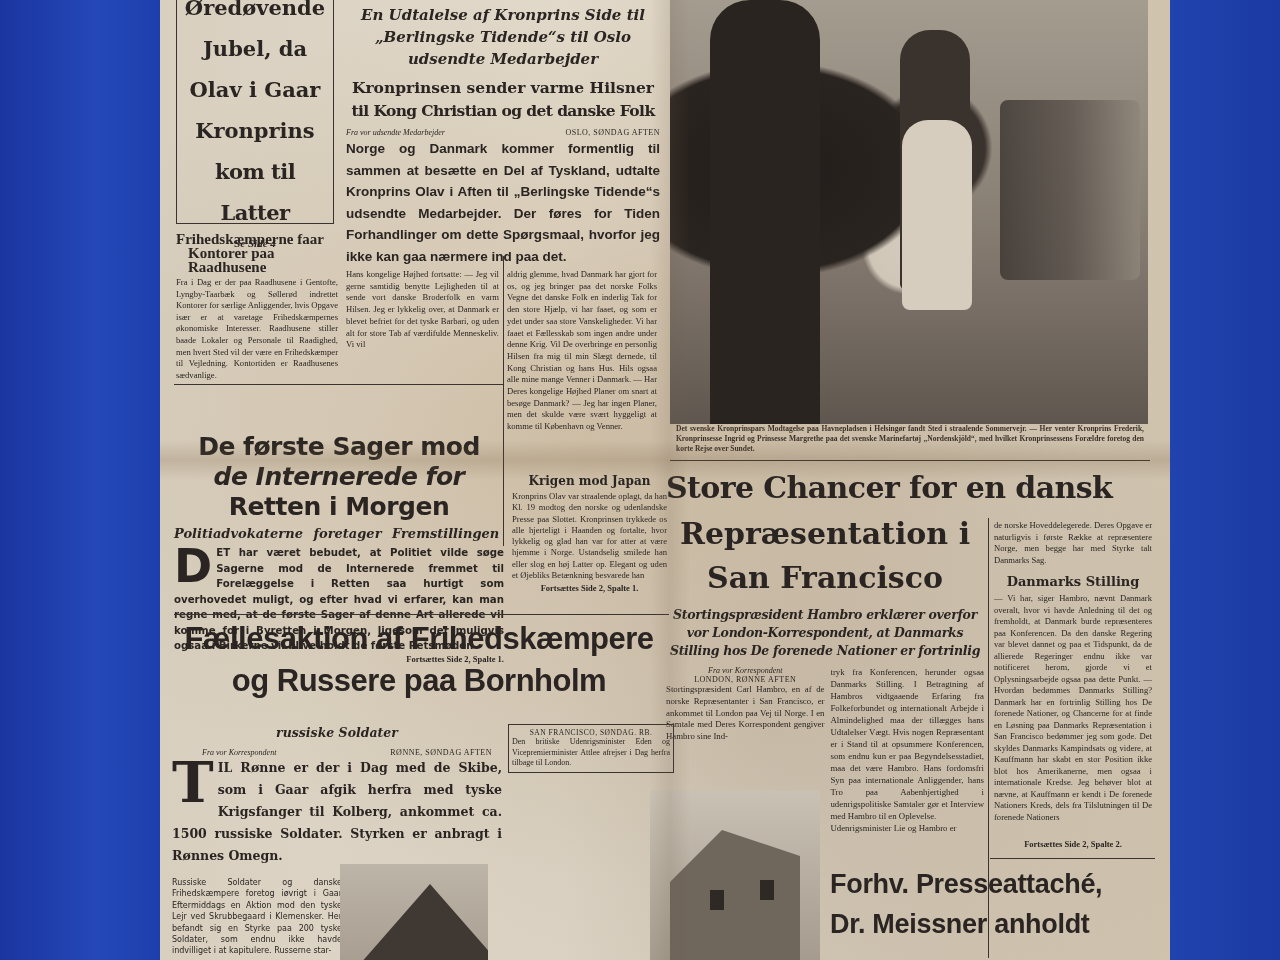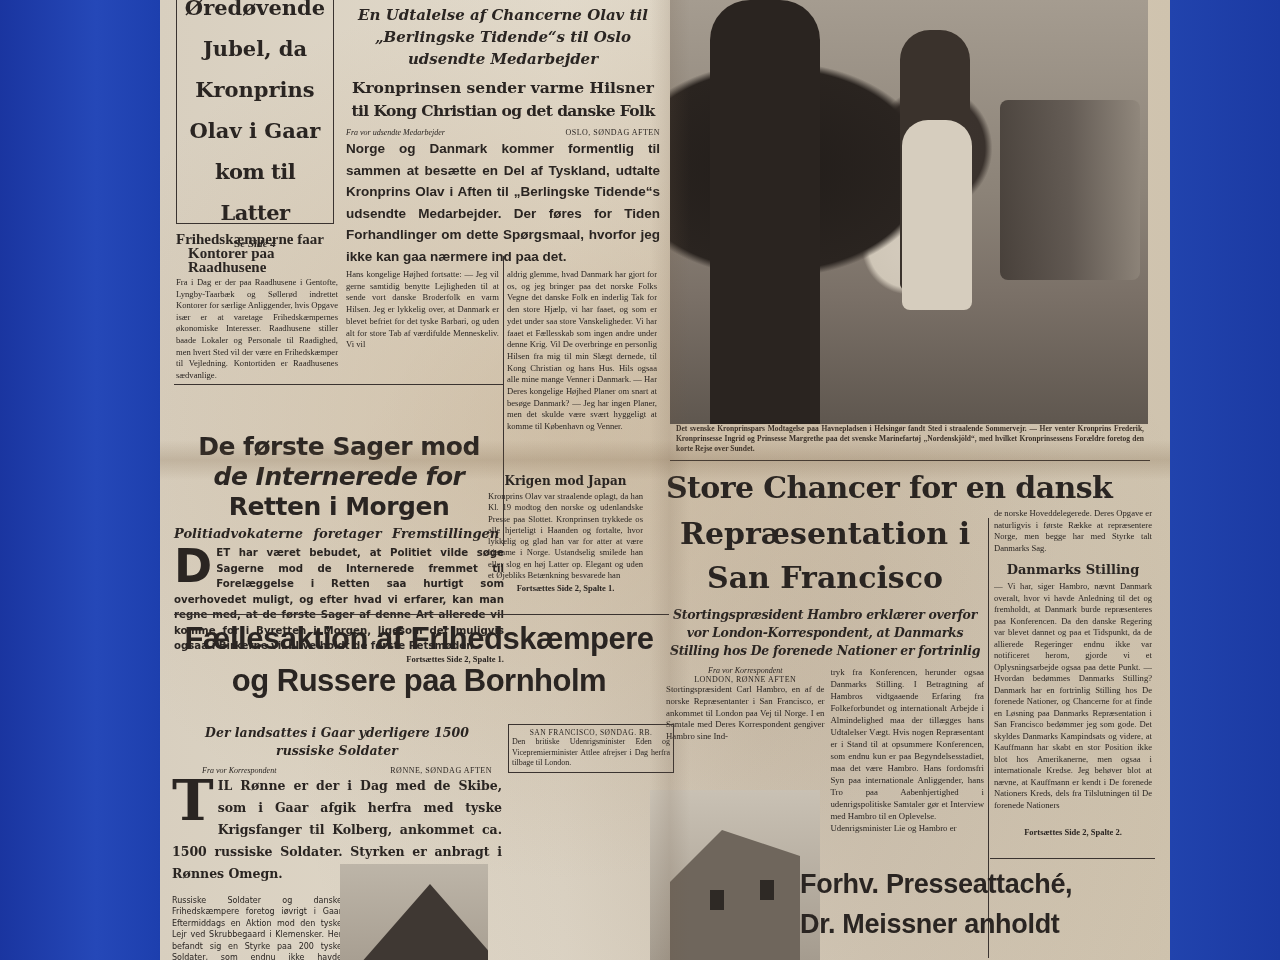--- a/index.html
+++ b/index.html
@@ -32,39 +32,39 @@
 
 <div class="bg-left"></div>
 <div class="bg-right"></div>
 
 <div class="paper">
 
   <div class="abs box" style="left:16px;top:-6px;width:156px;height:228px;">
     <div class="hl-serif c" style="font-size:21px;line-height:41px;margin-top:-8px;">
       <div>Øredøvende</div>
       <div>Jubel, da</div>
+      <div>Olav i Gaar</div>
       <div>Kronprins</div>
-      <div>Olav i Gaar</div>
       <div style="letter-spacing:-0.5px;">kom til Latter</div>
     </div>
     <div class="c ital" style="font-size:11px;font-weight:bold;margin-top:4px;">Se Side 4</div>
   </div>
 
   <div class="abs" style="left:16px;top:232px;width:162px;">
     <div style="font-size:15px;font-weight:bold;line-height:14px;font-family:Liberation Serif, serif;">
       <div>Frihedskæmperne faar</div>
       <div style="padding-left:12px;">Kontorer paa Raadhusene</div>
     </div>
     <div class="small" style="font-size:8.6px;line-height:11.6px;margin-top:3px;">Fra i Dag er der paa Raadhusene i Gentofte, Lyngby-Taarbæk og Søllerød indrettet Kontorer for særlige Anliggender, hvis Opgave især er at varetage Frihedskæmpernes økonomiske Interesser. Raadhusene stiller baade Lokaler og Personale til Raadighed, men hvert Sted vil der være en Frihedskæmper til Vejledning. Kontortiden er Raadhusenes sædvanlige.</div>
   </div>
   <div class="rule" style="left:14px;top:384px;width:330px;"></div>
 
   <div class="abs" style="left:186px;top:4px;width:314px;">
     <div class="ital c hl-serif" style="font-size:15px;line-height:22px;">
-      <div>En Udtalelse af Chancerne Olav til</div>
+      <div>En Udtalelse af Kronprins Side til</div>
       <div>„Berlingske Tidende“s til Oslo</div>
       <div>udsendte Medarbejder</div>
     </div>
     <div class="hl-serif c" style="font-size:15.5px;line-height:23px;margin-top:6px;">
       <div>Kronprinsen sender varme Hilsner</div>
       <div style="letter-spacing:-0.6px;">til Kong Christian og det danske Folk</div>
     </div>
     <div style="display:flex;justify-content:space-between;margin-top:6px;">
       <span class="byline">Fra vor udsendte Medarbejder</span>
       <span class="dateline">OSLO, SØNDAG AFTEN</span>
@@ -84,21 +84,21 @@
       <div>Retten i Morgen</div>
     </div>
     <div class="ital hl-serif" style="font-size:13px;margin-top:4px;word-spacing:6px;">Politiadvokaterne foretager Fremstillingen</div>
     <div style="font-family:'DejaVu Sans',sans-serif;font-weight:bold;font-size:10.2px;line-height:15.5px;text-align:justify;margin-top:4px;">
       <span class="dropcap">D</span>
       <span>ET har været bebudet, at Politiet vilde søge Sagerne mod de Internerede fremmet til Forelæggelse i Retten saa hurtigt som overhovedet muligt, og efter hvad vi erfarer, kan man regne med, at de første Sager af denne Art allerede vil komme for i Byretten i Morgen, ligesom der muligvis ogsaa i Birkerne vil blive holdt de første Retsmøder.</span>
     </div>
     <div class="cont">Fortsættes Side 2, Spalte 1.</div>
   </div>
 
-  <div class="abs" style="left:328px;top:474px;width:155px;">
+  <div class="abs" style="left:352px;top:474px;width:155px;">
     <div class="hl-serif c" style="font-size:12px;">Krigen mod Japan</div>
     <div class="small" style="font-size:8.6px;line-height:11.3px;margin-top:3px;">Kronprins Olav var straalende oplagt, da han Kl. 19 modtog den norske og udenlandske Presse paa Slottet. Kronprinsen trykkede os alle hjerteligt i Haanden og fortalte, hvor lykkelig og glad han var for atter at være hjemme i Norge. Ustandselig smilede han eller slog en høj Latter op. Elegant og uden et Øjebliks Betænkning besvarede han</div>
     <div class="cont c" style="text-align:center;margin-top:2px;">Fortsættes Side 2, Spalte 1.</div>
   </div>
   <div class="rule" style="left:14px;top:614px;width:495px;"></div>
 
   <div class="photo" style="left:510px;top:0;width:478px;height:424px;background:
     radial-gradient(ellipse at 22% 40%,#221d1a 0,#2a2420 28%,transparent 30%),
     radial-gradient(ellipse at 55% 35%,#3c3430 0,#3a322d 14%,transparent 16%),
     radial-gradient(ellipse at 50% 58%,#d4cbbd 0,#cfc6b7 12%,transparent 14%),
@@ -130,42 +130,41 @@
         <div class="dateline c">LONDON, RØNNE AFTEN</div>
         <div class="small" style="font-size:8.8px;line-height:11.8px;">Stortingspræsident Carl Hambro, en af de norske Repræsentanter i San Francisco, er ankommet til London paa Vej til Norge. I en Samtale med Deres Korrespondent gengiver Hambro sine Ind-</div>
       </div>
       <div style="width:155px;">
         <div class="small" style="font-size:8.8px;line-height:12px;">tryk fra Konferencen, herunder ogsaa Danmarks Stilling. I Betragtning af Hambros vidtgaaende Erfaring fra Folkeforbundet og internationalt Arbejde i Almindelighed maa der tillægges hans Udtalelser Vægt. Hvis nogen Repræsentant er i Stand til at opsummere Konferencen, som endnu kun er paa Begyndelsesstadiet, maa det være Hambro. Hans fordomsfri Syn paa internationale Anliggender, hans Tro paa Aabenhjertighed i udenrigspolitiske Samtaler gør et Interview med Hambro til en Oplevelse.</div>
         <div class="small" style="font-size:8.8px;">Udenrigsminister Lie og Hambro er</div>
       </div>
     </div>
   </div>
   <div class="vrule" style="left:828px;top:518px;height:440px;"></div>
-  <div class="abs" style="left:834px;top:508px;width:158px;">
+  <div class="abs" style="left:834px;top:520px;width:158px;">
     <div class="small" style="font-size:8.6px;line-height:11.6px;">de norske Hoveddelegerede. Deres Opgave er naturligvis i første Række at repræsentere Norge, men begge har med Styrke talt Danmarks Sag.</div>
     <div class="hl-serif c" style="font-size:13px;margin:8px 0 4px;">Danmarks Stilling</div>
     <div class="small" style="font-size:8.6px;line-height:11.5px;max-height:240px;overflow:hidden;">— Vi har, siger Hambro, nævnt Danmark overalt, hvor vi havde Anledning til det og fremholdt, at Danmark burde repræsenteres paa Konferencen. Da den danske Regering var blevet dannet og paa et Tidspunkt, da de allierede Regeringer endnu ikke var notificeret herom, gjorde vi et Oplysningsarbejde ogsaa paa dette Punkt. — Hvordan bedømmes Danmarks Stilling? Danmark har en fortrinlig Stilling hos De forenede Nationer, og Chancerne for at finde en Løsning paa Danmarks Repræsentation i San Francisco bedømmer jeg som gode. Det skyldes Danmarks Kampindsats og videre, at Kauffmann har skabt en stor Position ikke blot hos Amerikanerne, men ogsaa i internationale Kredse. Jeg behøver blot at nævne, at Kauffmann er kendt i De forenede Nationers Kreds, dels fra Tilslutningen til De forenede Nationers</div>
     <div class="cont c" style="text-align:center;margin-top:16px;">Fortsættes Side 2, Spalte 2.</div>
   </div>
   <div class="rule" style="left:830px;top:858px;width:165px;"></div>
 
   <div class="abs box" style="left:348px;top:724px;width:158px;padding:3px;border-width:1px;">
     <div class="dateline c" style="font-size:7.5px;">SAN FRANCISCO, SØNDAG. RB.</div>
     <div class="small" style="font-size:8px;line-height:10.5px;">Den britiske Udenrigsminister Eden og Vicepremierminister Attlee afrejser i Dag herfra tilbage til London.</div>
   </div>
 
   <div class="abs" style="left:12px;top:618px;width:494px;">
     <div class="hl-cond c" style="font-size:31px;line-height:42px;letter-spacing:-0.5px;">
       <div>Fællesaktion af Frihedskæmpere</div>
       <div>og Russere paa Bornholm</div>
     </div>
   </div>
   <div class="abs" style="left:12px;top:724px;width:330px;">
     <div class="ital hl-serif c" style="font-size:12.5px;line-height:18px;">
-      <div>Der landsattes i Gaar yderligere 1500</div>
       <div>russiske Soldater</div>
     </div>
     <div style="display:flex;justify-content:space-between;margin-top:6px;padding:0 10px 0 30px;">
       <span class="byline">Fra vor Korrespondent</span>
       <span class="dateline">RØNNE, SØNDAG AFTEN</span>
     </div>
     <div style="font-family:'DejaVu Serif',serif;font-weight:bold;font-size:12.5px;line-height:22px;text-align:justify;">
       <span class="dropcap" style="font-size:56px;line-height:46px;">T</span>
       <span>IL Rønne er der i Dag med de Skibe, som i Gaar afgik herfra med tyske Krigsfanger til Kolberg, ankommet ca. 1500 russiske Soldater. Styrken er anbragt i Rønnes Omegn.</span>
     </div>
@@ -174,21 +173,21 @@
 
   <div class="photo" style="left:180px;top:864px;width:148px;height:96px;background:linear-gradient(180deg,#bdb5a8,#a89f92);">
     <div class="abs" style="left:20px;top:20px;width:0;height:0;border-left:70px solid transparent;border-right:70px solid transparent;border-bottom:80px solid #3f3833;"></div>
   </div>
   <div class="photo" style="left:490px;top:790px;width:170px;height:170px;background:linear-gradient(180deg,#c9c1b4,#a59c8f);">
     <div class="abs" style="left:20px;top:40px;width:130px;height:130px;background:#6f665c;clip-path:polygon(0 40%,40% 0,100% 20%,100% 100%,0 100%);"></div>
     <div class="abs" style="left:60px;top:100px;width:14px;height:20px;background:#2e2925;"></div>
     <div class="abs" style="left:110px;top:90px;width:14px;height:20px;background:#2e2925;"></div>
   </div>
 
-  <div class="abs" style="left:640px;top:864px;width:330px;">
+  <div class="abs" style="left:670px;top:864px;width:330px;">
     <div class="hl-cond" style="font-size:27px;line-height:40px;letter-spacing:-0.3px;">
       <div>Forhv. Presseattaché,</div>
       <div>Dr. Meissner anholdt</div>
     </div>
   </div>
 
   <div class="abs" style="left:0;top:440px;width:1010px;height:40px;background:linear-gradient(180deg,transparent,rgba(120,95,65,.22),transparent);pointer-events:none;"></div>
   <div class="abs" style="left:490px;top:0;width:40px;height:960px;background:linear-gradient(90deg,transparent,rgba(110,90,70,.15),transparent);pointer-events:none;"></div>
 </div>
 

